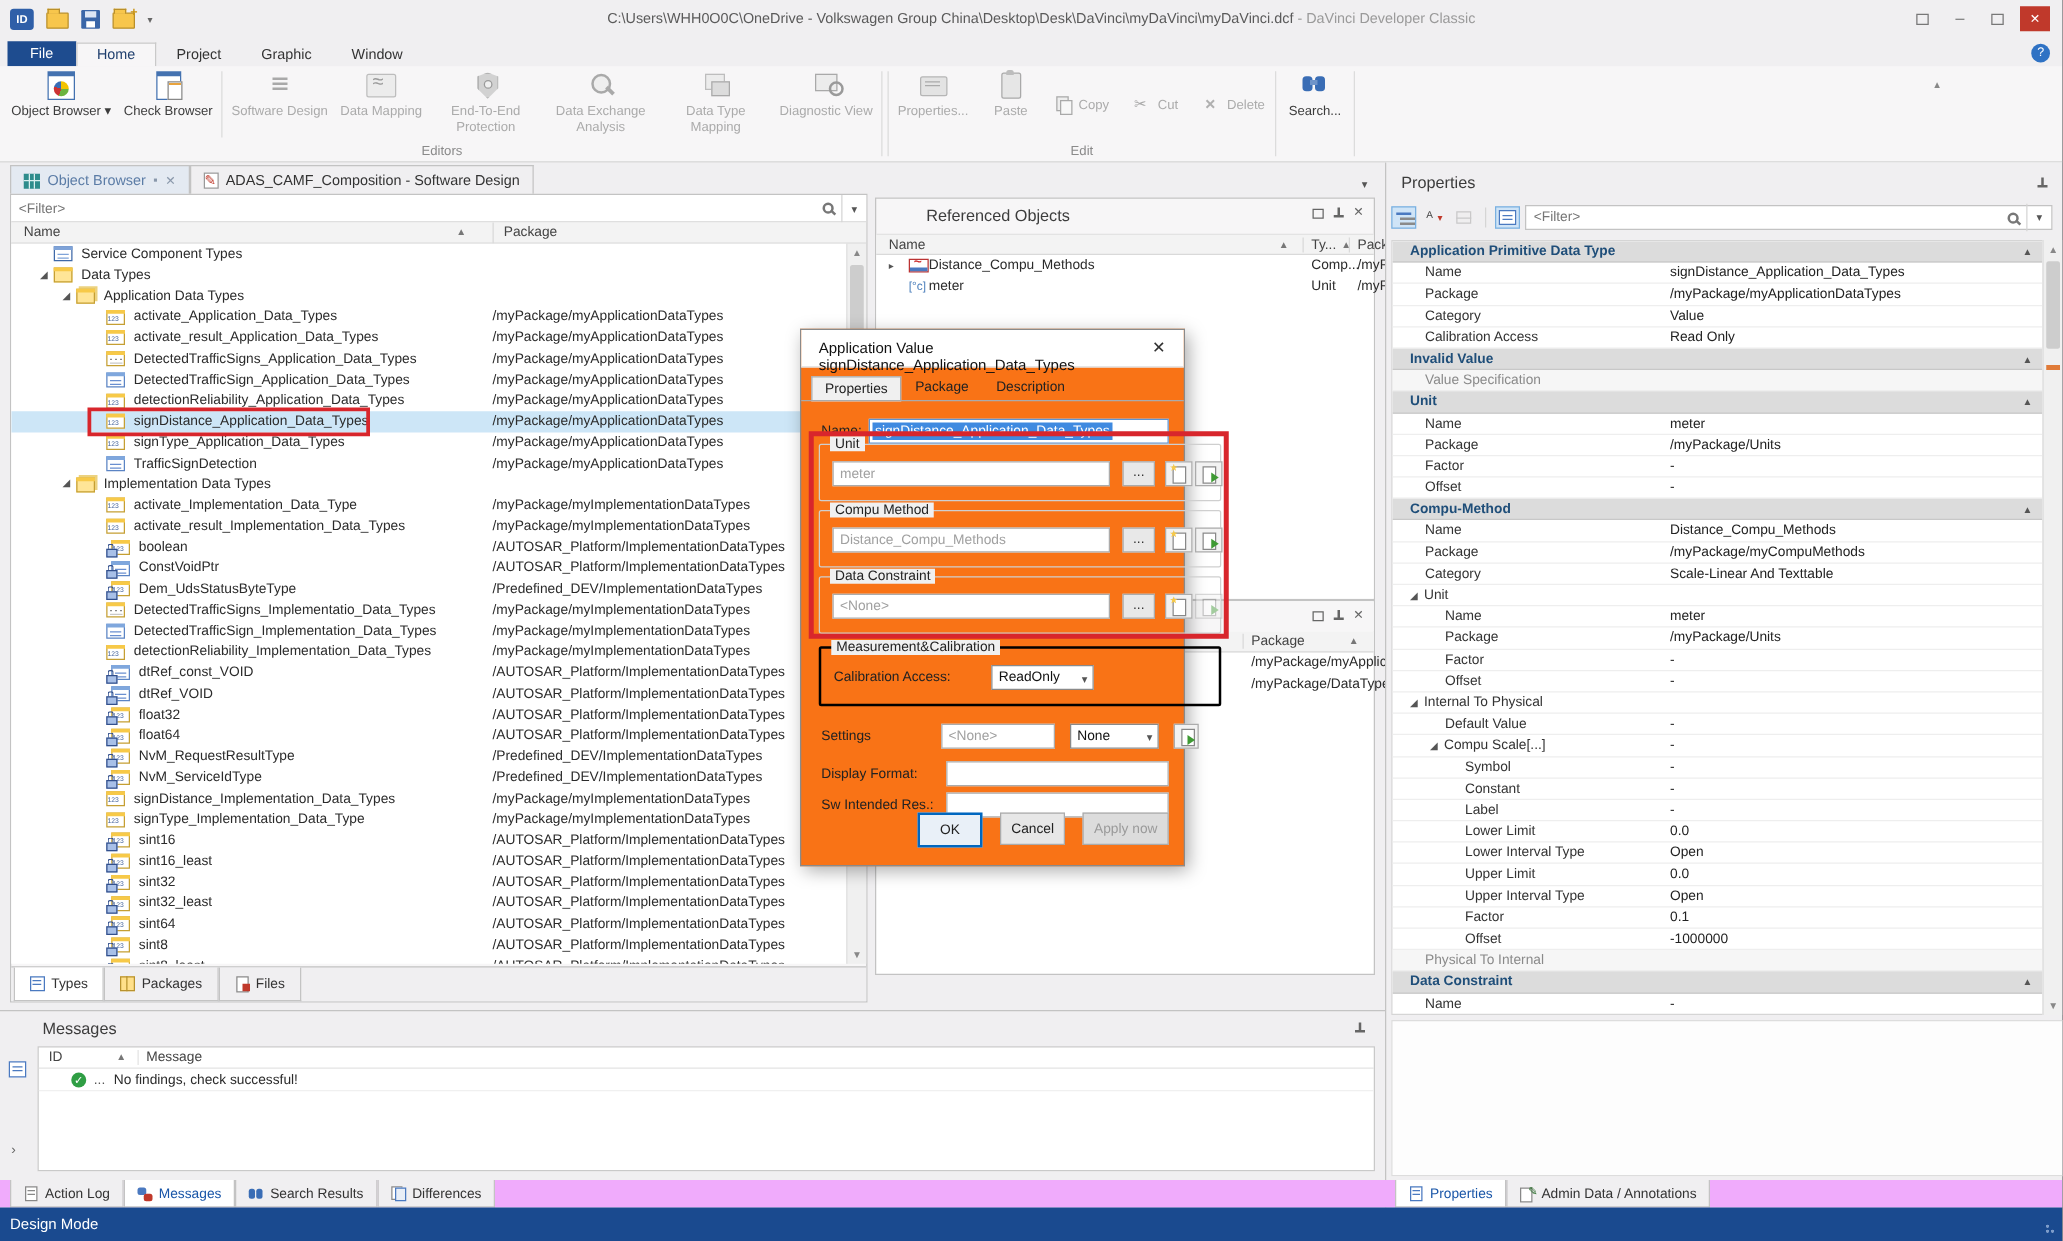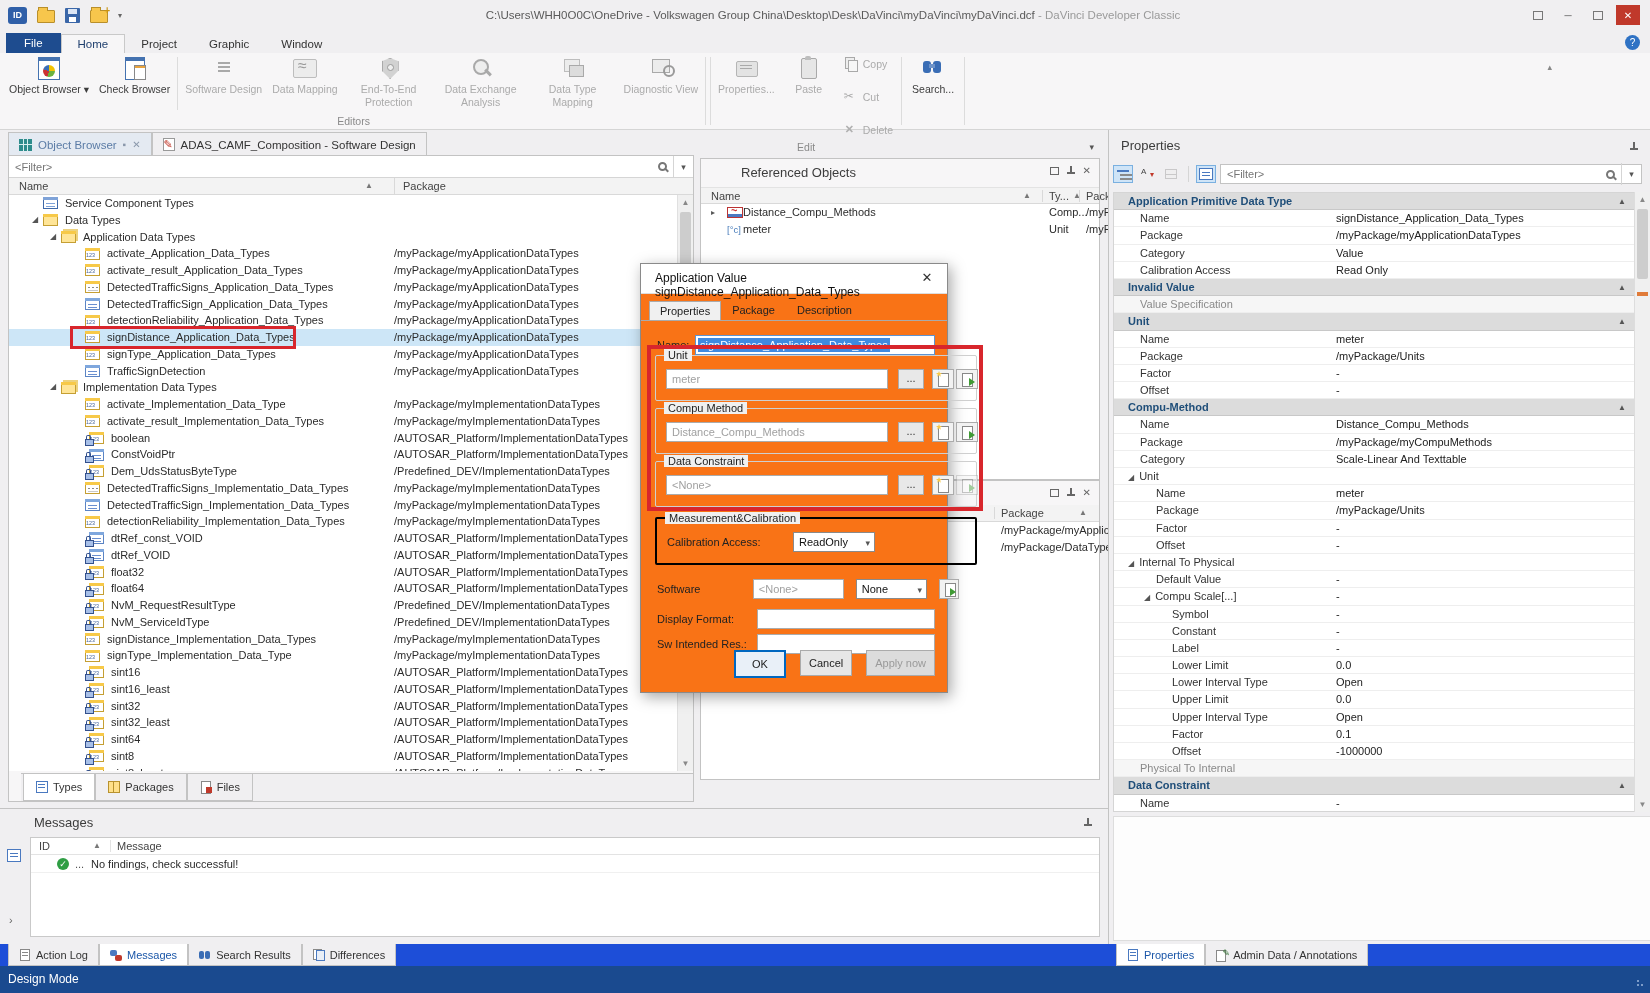--- a/index.html
+++ b/index.html
@@ -38,21 +38,21 @@
   
   .ribbon{position:absolute;left:0;top:53px;width:1650px;height:77px;background:#f7f6f7;border-bottom:1px solid #d5d5d5;
           display:flex;align-items:stretch;padding-left:4px;}
   .rgroup{display:flex;flex-direction:column;}
   .rbtns{display:flex;align-items:stretch;flex:1;}
   .rlabel{text-align:center;color:#8a8a8a;font-size:10.5px;height:15px;line-height:14px;}
   .rdiv,.rsep{width:1px;background:#dcdcdc;margin:4px 2px;}
   .rbtn{min-width:58px;max-width:92px;padding:2px 5px 0;display:flex;flex-direction:column;align-items:center;text-align:center;cursor:default;}
   .rbtn .rlbl{font-size:10.5px;line-height:1.2;color:#3c3c3c;margin-top:1px;}
   .rbtn.dis .rlbl{color:#ababab;}
-  .rsmallcol{display:flex;flex-direction:column;justify-content:space-between;padding:4px 6px;gap:20px;}
+  .rsmallcol{display:flex;justify-content:space-between;padding:4px 6px;gap:20px;}
   .rsmall{display:flex;align-items:center;gap:5px;color:#ababab;font-size:10.5px;}
 
   
   .ri{width:28px;height:27px;position:relative;flex:none;}
   .ri.objbrowser::before{content:"";position:absolute;inset:2px 3px;background:#fff;border:1px solid #4472b0;border-top:4px solid #4472b0;}
   .ri.objbrowser::after{content:"";position:absolute;left:8px;top:10px;width:12px;height:12px;border-radius:50%;
       background:conic-gradient(#f3c300 0 25%,#6cb33f 25% 55%,#cc3333 55% 80%,#3a6db5 80% 100%);}
   .ri.filebrowser::before{content:"";position:absolute;inset:2px 4px;background:#fff;border:1px solid #4472b0;border-top:4px solid #4472b0;}
   .ri.filebrowser::after{content:"";position:absolute;right:3px;bottom:2px;width:10px;height:13px;background:#fff;border:1px solid #888;box-shadow:inset 0 2px 0 #e8a33d;}
   .ri.swdesign::after{content:"";position:absolute;left:8px;top:7px;width:12px;height:2px;background:#a9a9a9;box-shadow:0 4px 0 #a9a9a9,0 8px 0 #a9a9a9;}
@@ -129,21 +129,21 @@
   .t-ic.svc::after{content:"";position:absolute;left:2px;top:5px;width:9px;height:1px;background:#7fa3d8;box-shadow:0 3px 0 #7fa3d8;}
   .t-ic.cat{background:#ffe597;}
   .t-ic.grp{background:#ffe597;box-shadow:2px -2px 0 0 #ecd27f;}
   .tlock{width:9px;height:11px;position:relative;flex:none;margin-right:-5px;margin-top:6px;z-index:2;}
   .tlock::after{content:"";position:absolute;bottom:0;left:0;width:7px;height:5px;background:#a8c0e8;border:1px solid #33508c;}
   .tlock::before{content:"";position:absolute;top:0px;left:1px;width:3px;height:4px;border:1px solid #33508c;border-bottom:none;border-radius:2px 2px 0 0;}
   .vscroll{position:absolute;right:0;top:39px;width:16px;bottom:30px;background:#f0f0f0;border-left:1px solid #e0e0e0;}
   .vscroll .sa{position:absolute;left:0;right:0;height:15px;text-align:center;color:#888;font-size:8px;line-height:15px;}
   .vscroll .sa.dn{bottom:0;}
   .vscroll .thumb{position:absolute;left:2px;right:2px;top:17px;height:240px;background:#cdcdcd;border-radius:2px;}
-  .lbtabs{position:absolute;left:12px;bottom:0;height:28px;right:0;background:#f0eff1;border-top:1px solid #c3c3c3;display:flex;align-items:stretch;padding-left:2px;}
+  .lbtabs{position:absolute;left:0;bottom:0;height:28px;right:0;background:#f0eff1;border-top:1px solid #c3c3c3;display:flex;align-items:stretch;padding-left:2px;}
   .btab{display:flex;align-items:center;gap:5px;padding:0 12px;border:1px solid #c3c3c3;border-top:none;background:#f0eff1;font-size:11px;color:#333;}
   .btab.activeTab{background:#fff;}
   .bico{width:12px;height:12px;position:relative;flex:none;}
   .bico.b-types::before{content:"";position:absolute;inset:0;border:1px solid #4a79c0;background:#fff;}
   .bico.b-types::after{content:"";position:absolute;left:2px;top:3px;width:7px;height:1px;background:#4a79c0;box-shadow:0 3px 0 #4a79c0;}
   .bico.b-pack::before{content:"";position:absolute;inset:0;border:1px solid #b8922e;background:#ffe08a;}
   .bico.b-pack::after{content:"";position:absolute;left:5px;top:0;bottom:0;width:1px;background:#b8922e;box-shadow:-6px 5px 0 6px transparent;}
   .bico.b-files::before{content:"";position:absolute;left:1px;top:0;width:8px;height:11px;background:#fff;border:1px solid #888;}
   .bico.b-files::after{content:"";position:absolute;right:0;bottom:0;width:6px;height:6px;background:#c0392b;}
   .bico.b-alog::before{content:"";position:absolute;inset:0 1px;background:#fff;border:1px solid #888;}
@@ -241,21 +241,21 @@
   .msghdr{position:relative;height:17px;border-bottom:1px solid #e3e3e3;font-size:11px;color:#444;}
   .msghdr .hid{position:absolute;left:8px;top:2px;}
   .msghdr .hsort{position:absolute;left:62px;top:3px;font-size:8px;color:#777;}
   .msghdr .hmsg{position:absolute;left:86px;top:2px;border-left:1px solid #e3e3e3;padding-left:6px;margin-left:-7px;}
   .msgrow{position:relative;height:18px;line-height:18px;border-bottom:1px solid #f0f0f0;}
   .okdot{position:absolute;left:26px;top:3px;width:12px;height:12px;border-radius:50%;background:#2f9e44;color:#fff;font-size:9px;line-height:12px;text-align:center;}
   .msgrow .mid{position:absolute;left:44px;color:#555;}
   .msgrow .mtext{position:absolute;left:60px;color:#2b2b2b;}
 
   
-  .bottombar{position:absolute;left:0;top:944px;width:1650px;height:22px;background:#1d4ed8;display:flex;align-items:stretch;}
+  .bottombar{position:absolute;left:0;top:944px;width:1650px;height:22px;background:#f0abfc;display:flex;align-items:stretch;}
   .bleft{display:flex;padding-left:8px;}
   .bright{display:flex;position:absolute;left:1116px;top:0;bottom:0;}
   .btab2{display:flex;align-items:center;gap:5px;padding:0 10px;border:1px solid #c3c3c3;border-top:none;background:#f0eff1;font-size:11px;color:#333;}
   .btab2.activeTab{background:#fff;color:#1a56a8;}
   .statusbar{position:absolute;left:0;top:966px;width:1650px;height:27px;background:#1a4a8f;color:#fff;font-size:12px;line-height:27px;padding-left:8px;}
   .grip{position:absolute;right:4px;bottom:4px;width:10px;height:10px;
         background:radial-gradient(circle at 2px 2px,#7d9cc9 1px,transparent 1.5px),
                    radial-gradient(circle at 6px 6px,#7d9cc9 1px,transparent 1.5px),
                    radial-gradient(circle at 2px 6px,#7d9cc9 1px,transparent 1.5px);}
 
@@ -882,21 +882,21 @@
         <span class="icbtn go disb" style="left:300px"></span>
       </div>
 
       <div class="measbox">
         <span class="legend">Measurement&amp;Calibration</span>
         <span class="callbl">Calibration Access:</span>
         <span class="combo">ReadOnly</span>
       </div>
 
       <div class="frow r-invalid">
-        <span class="flbl">Software</span>
+        <span class="flbl">Settings</span>
         <span class="inp">&lt;None&gt;</span>
         <span class="combo">None</span>
         <span class="icbtn go"></span>
       </div>
       <div class="frow r-disp">
         <span class="flbl">Display Format:</span>
         <span class="inp"></span>
       </div>
       <div class="frow r-sw">
         <span class="flbl">Sw Intended Res.:</span>

